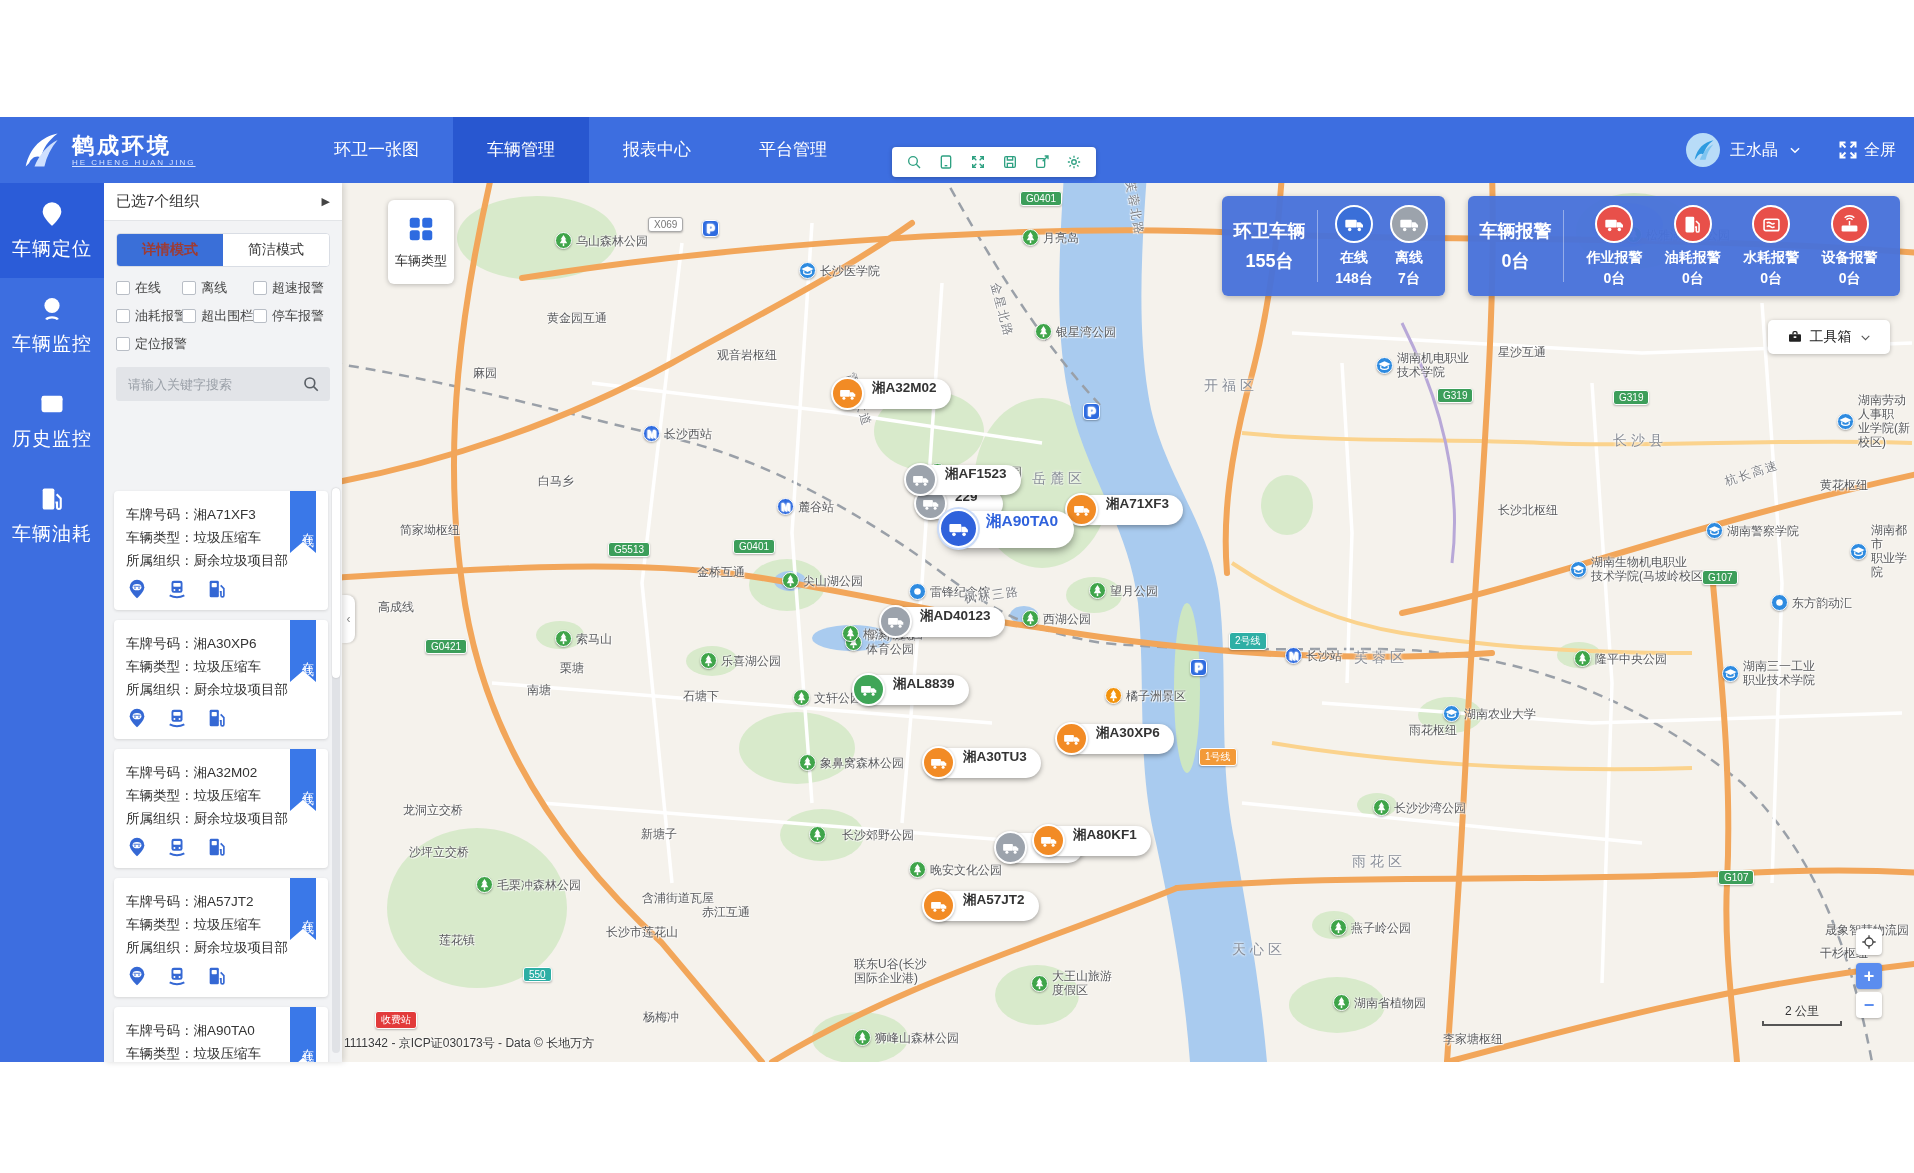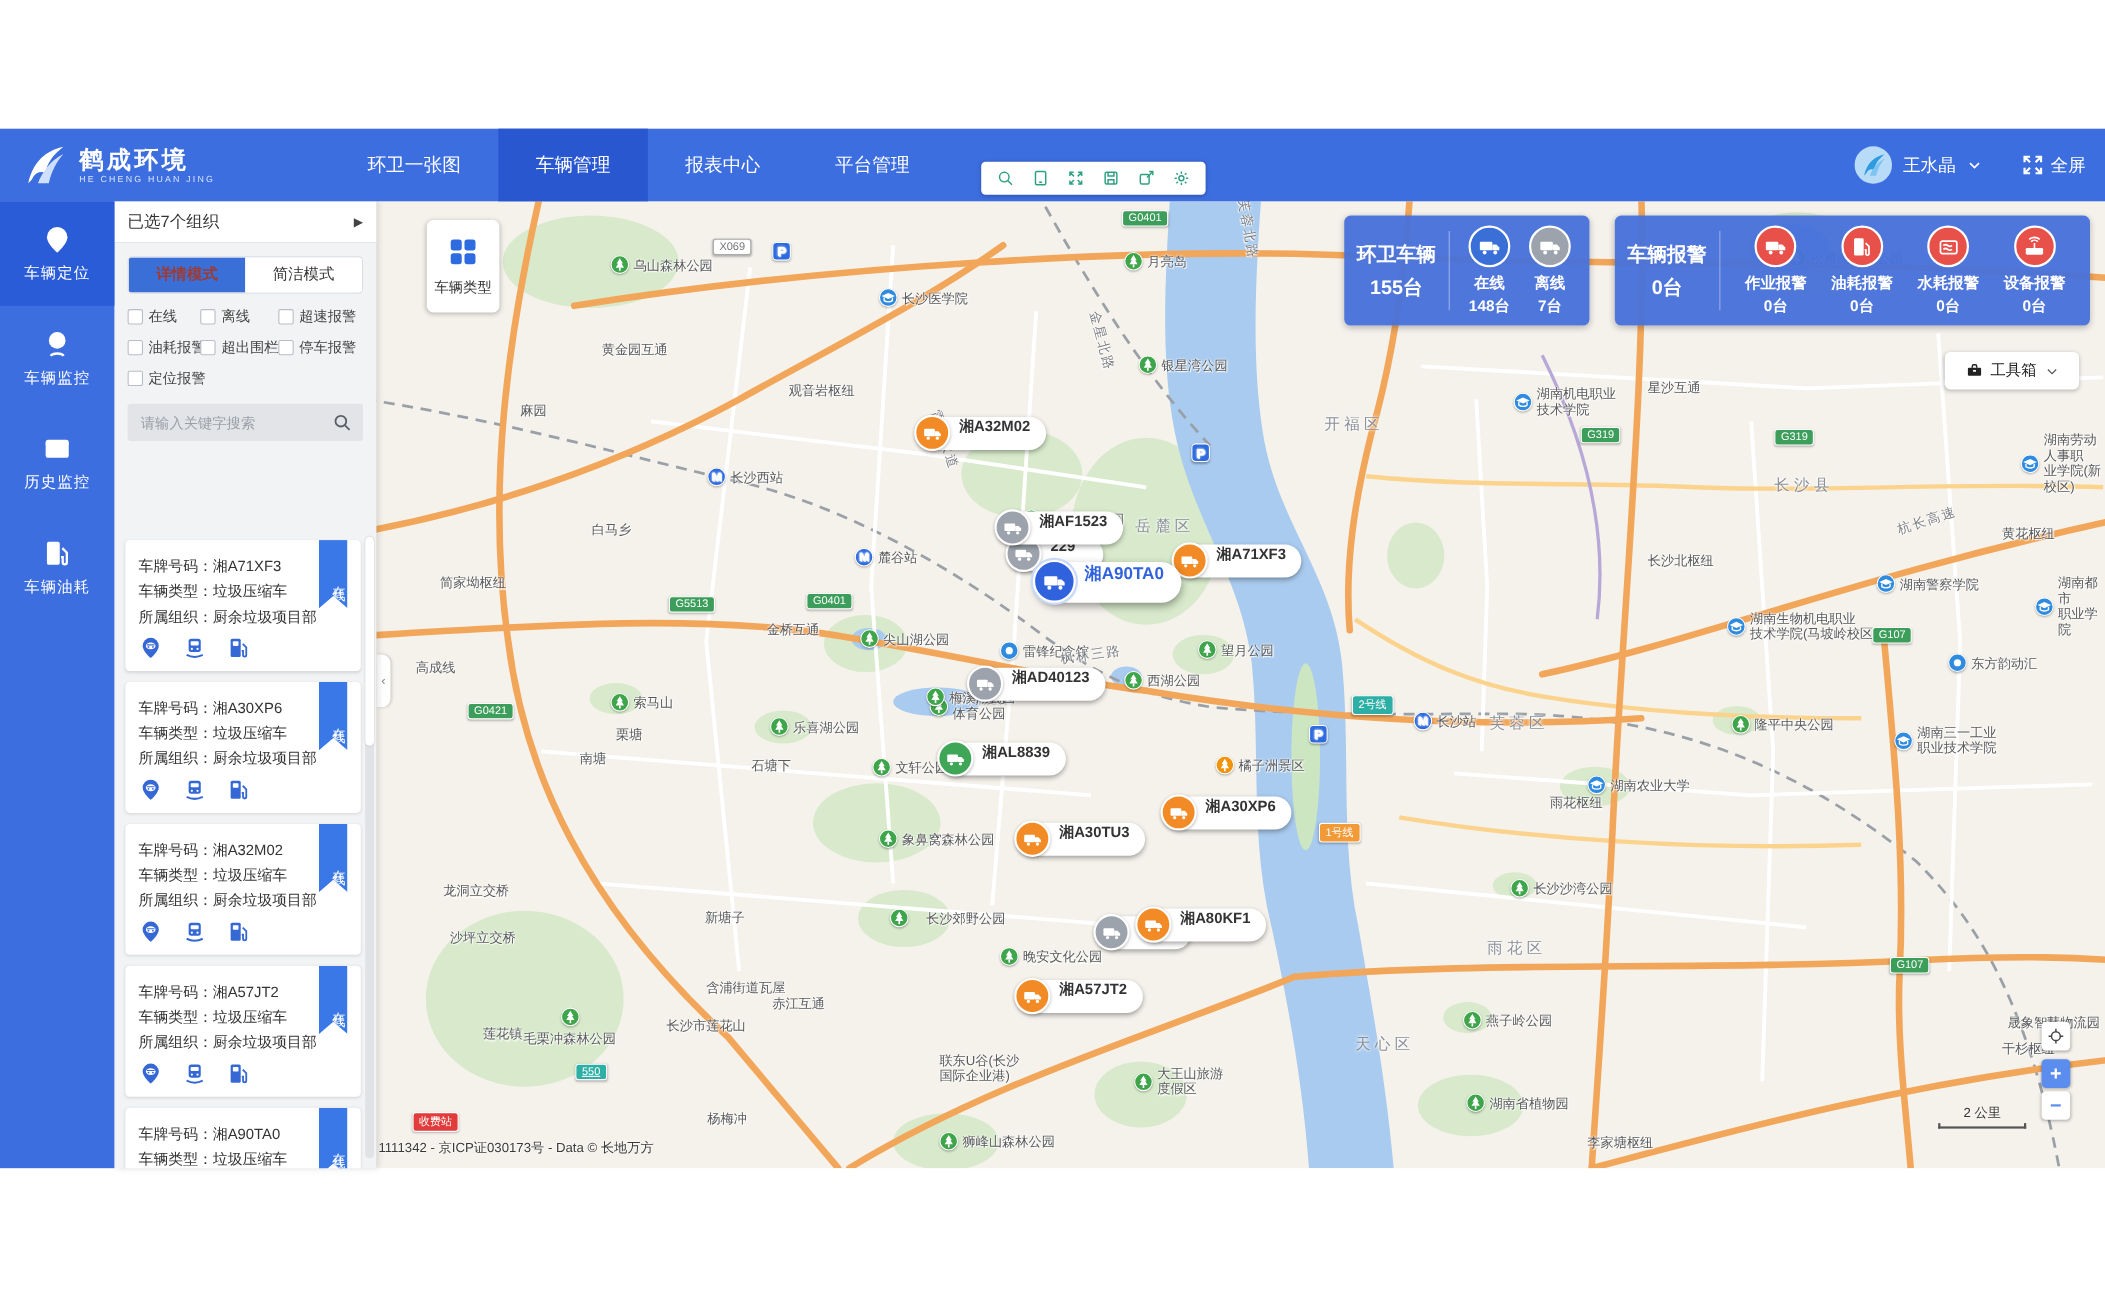--- a/index.html
+++ b/index.html
@@ -4,21 +4,21 @@
 <style>
   * { margin:0; padding:0; box-sizing:border-box; }
   body { width:1914px; height:1173px; background:#fff; font-family:"Liberation Sans","DejaVu Sans",sans-serif; position:relative; overflow:hidden; }
   .app { position:absolute; left:0; top:117px; width:1914px; height:945px; background:#fff; }
 
   
   .navbar { position:absolute; left:0; top:0; width:1914px; height:66px; background:#3D6EE0; display:flex; align-items:center; z-index:50; }
   .brand { display:flex; align-items:center; gap:10px; padding-left:18px; width:300px; }
   .brand-logo { width:44px; height:44px; }
   .brand-name { color:#fff; font-size:22px; font-weight:bold; letter-spacing:3px; line-height:24px; }
-  .brand-sub { color:#d8e4ff; font-size:8px; letter-spacing:2px; }
+  .brand-sub { color:#d8e4ff; font-size:8px; letter-spacing:2px;text-decoration:underline; }
   .nav-tabs { display:flex; height:66px; }
   .nav-tab { height:66px; line-height:66px; padding:0 34px; color:#fff; font-size:17px; cursor:pointer; }
   .nav-tab.active { background:#2857D0; }
   .nav-right { position:absolute; right:18px; top:0; height:66px; display:flex; align-items:center; gap:10px; color:#fff; }
   .avatar { width:34px; height:34px; border-radius:50%; background:#aederff; background:#b8dcf8; display:flex; align-items:center; justify-content:center; overflow:hidden; }
   .avatar svg { width:26px; height:26px; }
   .user-name { font-size:16px; }
   .chev { width:14px; height:14px; color:#fff; }
   .fs-wrap { display:flex; align-items:center; gap:6px; margin-left:26px; }
   .fs-icon { width:20px; height:20px; color:#fff; }
@@ -27,21 +27,21 @@
   
   .map-toolbar { position:absolute; left:892px; top:30px; height:30px; background:#fff; border-radius:4px; box-shadow:0 1px 4px rgba(0,0,0,.25); display:flex; align-items:center; padding:0 8px; gap:4px; z-index:60; }
   .mtb-btn { width:28px; height:24px; display:flex; align-items:center; justify-content:center; color:#2FA182; cursor:pointer; }
   .mtb-btn svg { width:16px; height:16px; }
 
   
   .sidebar { position:absolute; left:0; top:66px; width:104px; height:879px; background:#3D6EE0; z-index:40; }
   .side-item { width:104px; height:95px; display:flex; flex-direction:column; align-items:center; justify-content:center; gap:8px; color:#fff; cursor:pointer; }
   .side-item.active { background:#2B5CD8; }
   .side-item .sicon { width:28px; height:28px; color:#fff; }
-  .side-label { font-size:14px; letter-spacing:1px; }
+  .side-label { font-size:19px; letter-spacing:1px; }
 
   
   .panel { position:absolute; left:104px; top:66px; width:238px; height:879px; background:#F2F3F5; z-index:30; box-shadow:2px 0 6px rgba(0,0,0,.15); }
   .org-header { height:38px; background:#fff; border-bottom:1px solid #e3e5e8; display:flex; align-items:center; padding:0 12px; font-size:15px; color:#333; }
   .org-arrow { margin-left:auto; font-size:11px; color:#444; cursor:pointer; }
   .mode-tabs { margin:12px 12px 0 12px; display:flex; height:34px; border:1px solid #d9dde4; border-radius:4px; overflow:hidden; background:#fff; }
   .mode-tab { flex:1; display:flex; align-items:center; justify-content:center; font-size:14px; color:#333; cursor:pointer; background:#fff; }
   .mode-tab.active { background:#3A6FD8; color:#9E3B33; font-weight:bold; }
   .filters { padding:12px 12px 0 12px; display:grid; grid-template-columns:31% 33% 36%; row-gap:10px; }
   .chk { display:flex; align-items:center; gap:5px; font-size:13px; color:#444; cursor:pointer; white-space:nowrap; }
@@ -528,21 +528,21 @@
               <rect x="7.2" y="11" width="1.6" height="3" fill="#fff"></rect>
             </svg></span><span>象鼻窝森林公园</span></div>
         <div class="mlabel " style="left: 467px; top: 643px; gap: 16px;"><span class="licon park"><svg viewBox="0 0 16 16">
               <path d="M8 2l3 5H9.6L12 11H4l2.4-4H4.8z" fill="#fff"></path>
               <rect x="7.2" y="11" width="1.6" height="3" fill="#fff"></rect>
             </svg></span><span>长沙郊野公园</span></div>
         <div class="mlabel " style="left: 567px; top: 678px;"><span class="licon park"><svg viewBox="0 0 16 16">
               <path d="M8 2l3 5H9.6L12 11H4l2.4-4H4.8z" fill="#fff"></path>
               <rect x="7.2" y="11" width="1.6" height="3" fill="#fff"></rect>
             </svg></span><span>晚安文化公园</span></div>
-        <div class="mlabel " style="left: 134px; top: 733px; flex-direction: column;"><span class="licon park"><svg viewBox="0 0 16 16">
+        <div class="mlabel " style="left: 134px; top: 693px;"><span class="licon park"><svg viewBox="0 0 16 16">
               <path d="M8 2l3 5H9.6L12 11H4l2.4-4H4.8z" fill="#fff"></path>
               <rect x="7.2" y="11" width="1.6" height="3" fill="#fff"></rect>
             </svg></span><span>毛栗冲森林公园</span></div>
         <div class="mlabel " style="left: 512px; top: 846px;"><span class="licon park"><svg viewBox="0 0 16 16">
               <path d="M8 2l3 5H9.6L12 11H4l2.4-4H4.8z" fill="#fff"></path>
               <rect x="7.2" y="11" width="1.6" height="3" fill="#fff"></rect>
             </svg></span><span>狮峰山森林公园</span></div>
         <div class="mlabel " style="left: 689px; top: 786px;"><span class="licon park"><svg viewBox="0 0 16 16">
               <path d="M8 2l3 5H9.6L12 11H4l2.4-4H4.8z" fill="#fff"></path>
               <rect x="7.2" y="11" width="1.6" height="3" fill="#fff"></rect>

